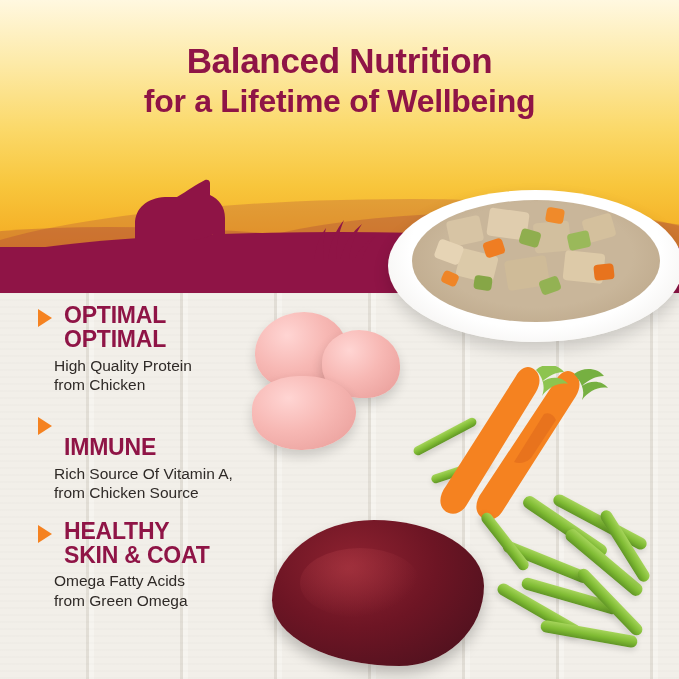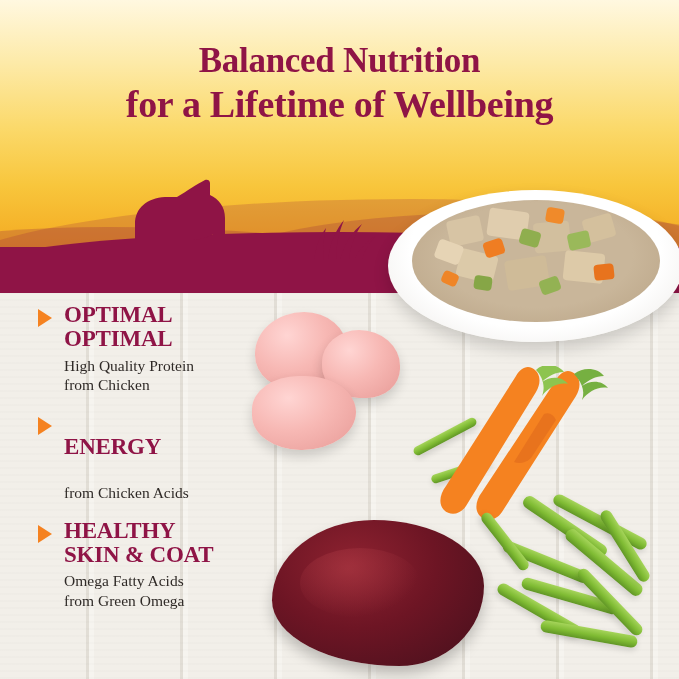--- a/index.html
+++ b/index.html
@@ -5,21 +5,21 @@
   html, body {
     margin: 0;
     padding: 0;
     background: #ffffff;
   }
   #stage {
     position: relative;
     width: 679px;
     height: 679px;
     overflow: hidden;
-    font-family: Liberation Serif, serif;
+    font-family: Liberation Sans, sans-serif;
     background: #fde047;
   }
 
   
   .sky {
     position: absolute;
     left: 0; top: 0;
     width: 679px; height: 285px;
     background: linear-gradient(to bottom,
         #fff8e0 0%,
@@ -65,21 +65,21 @@
     top: 40px;
     width: 679px;
     text-align: center;
     color: #8f1446;
     font-weight: bold;
     font-size: 35px;
     line-height: 1.20;
     letter-spacing: -0.3px;
     z-index: 5;
   }
-  .headline .l2 { display: block; font-size: 38px; }
+  .headline .l2 { display: block; font-size: 32px; }
 
   
   .band {
     position: absolute;
     left: 0;
     top: 247px;
     width: 679px;
     height: 46px;
     background: #8f1446;
     z-index: 3;
@@ -148,21 +148,21 @@
   }
   .benefit .title {
     margin-left: 26px;
     color: #8f1446;
     font-weight: bold;
     font-size: 23px;
     line-height: 1.06;
     letter-spacing: -0.2px;
   }
   .benefit .desc {
-    margin-left: 26px;
+    margin-left: 16px;
     margin-top: 4px;
     color: #2f2a27;
     font-size: 15.5px;
     line-height: 1.26;
   }
 
   
   .bowl {
     position: absolute;
     left: 388px;
@@ -258,25 +258,25 @@
       <div class="desc">
         <span>High Quality Protein</span><br>
         <span>from Chicken</span>
       </div>
     </div>
 
     <div class="benefit">
       <span class="arrow"></span>
       <div class="title">
         <br>
-        <span>ENERGY</span>
+        <span>IMMUNE</span>
       </div>
       <div class="desc">
-        <br>
-        <span>from Chicken Acids</span>
+        <span>Rich Source Of Vitamin A,</span><br>
+        <span>from Chicken Source</span>
       </div>
     </div>
 
     <div class="benefit">
       <span class="arrow"></span>
       <div class="title">
         <span>HEALTHY</span><br>
         <span>SKIN &amp; COAT</span>
       </div>
       <div class="desc">

